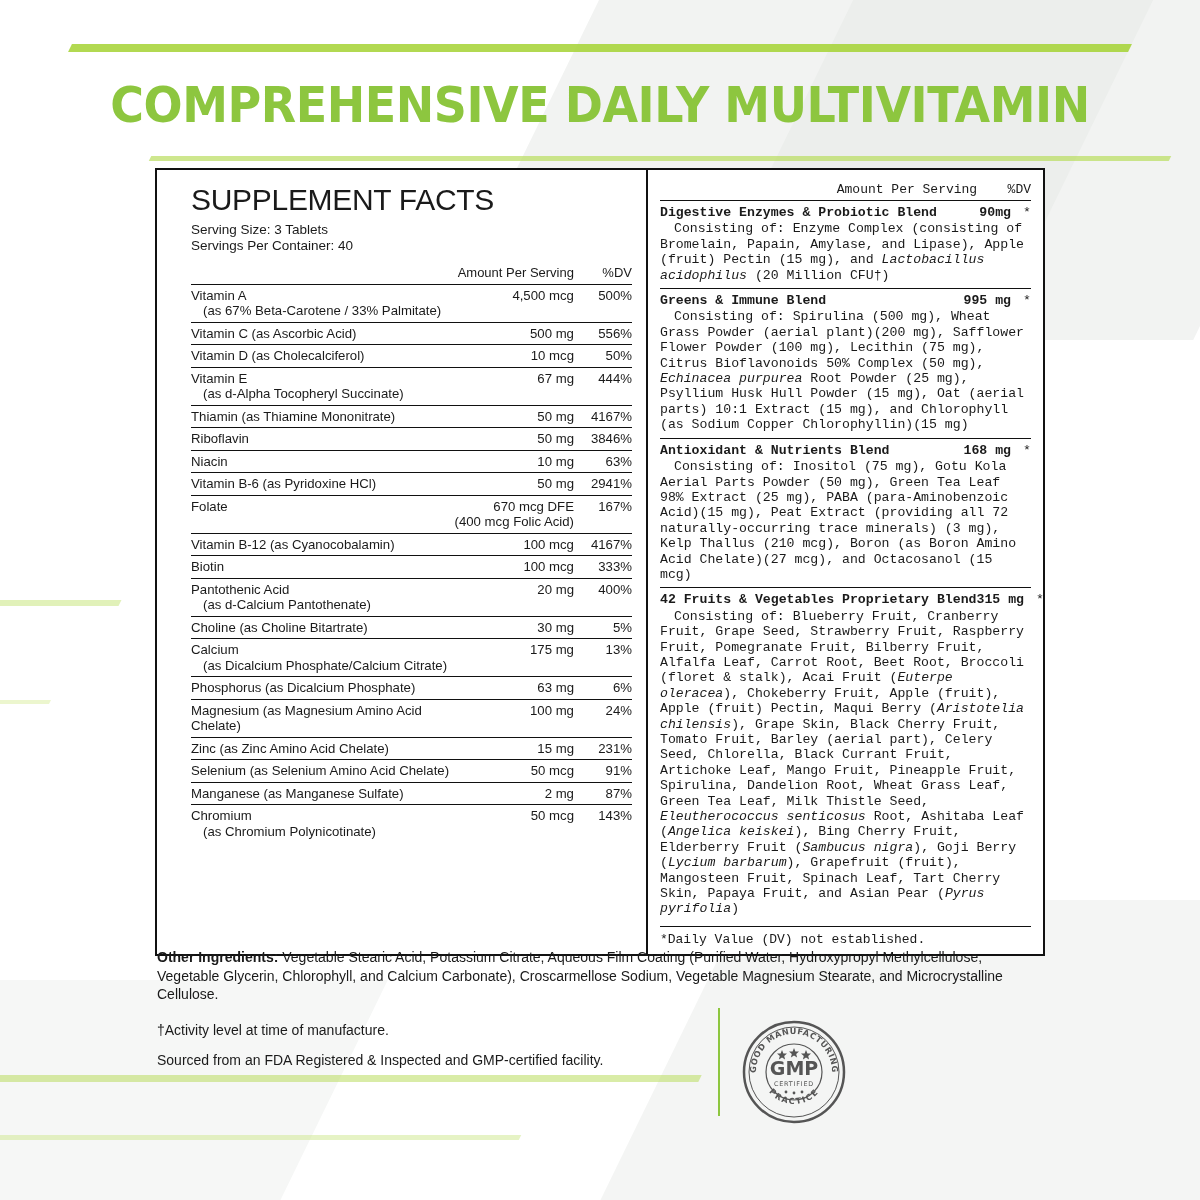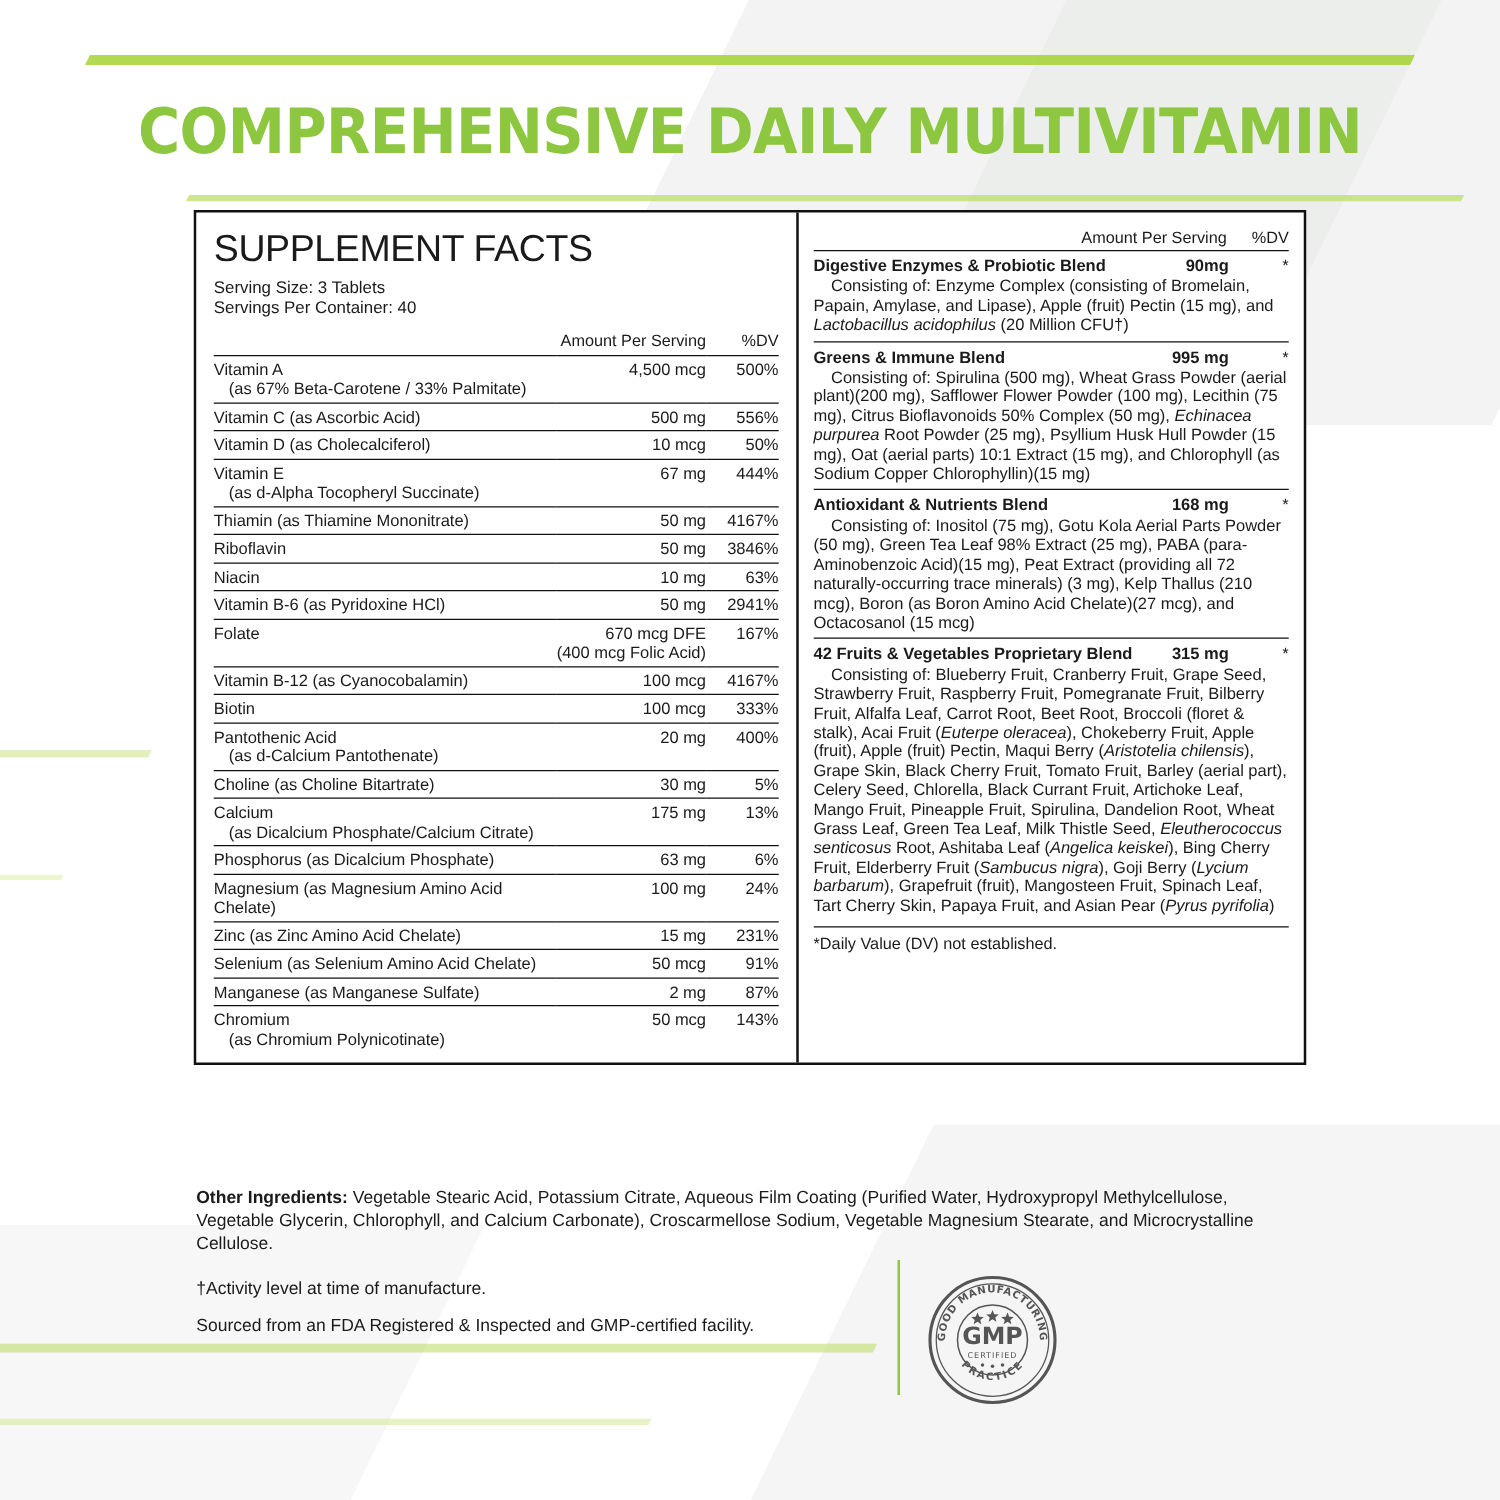--- a/index.html
+++ b/index.html
@@ -149,25 +149,27 @@
     box-sizing: border-box;
     border: 2px solid #111;
     background: #fff;
     display: flex;
   }
   .col-left {
     width: 484px;
     box-sizing: border-box;
     padding: 12px 14px 8px 14px;
     border-right: 2px solid #111;
+    margin-left: 20px;
   }
   .col-right {
     width: 406px;
     box-sizing: border-box;
-    padding: 12px 12px 20px 12px;
+    padding: 12px 12px 7px 12px;
+    font-family: Liberation Mono, monospace;
   }
 
   .sf-title {
     font-size: 30px;
     line-height: 32px;
     font-weight: normal;
     letter-spacing: -0.3px;
     margin: 2px 0 6px 0;
     font-family: "Liberation Sans", sans-serif;
   }
@@ -220,21 +222,20 @@
     border-top: 1px solid #111;
     padding: 4px 0 5px 0;
     font-size: 13.2px;
     line-height: 15.4px;
   }
   .blend.first { border-top: 1px solid #111; }
   .blend-head {
     font-weight: bold;
     display: flex;
     align-items: center;
-    gap: 28px;
   }
   .blend-head .bname { flex: 0 0 auto; }
   .blend-head .bamt {
     flex: 1 1 auto;
     text-align: right;
     padding-right: 6px;
     white-space: nowrap;
   }
   .blend-head .bstar {
     flex: 0 0 14px;

